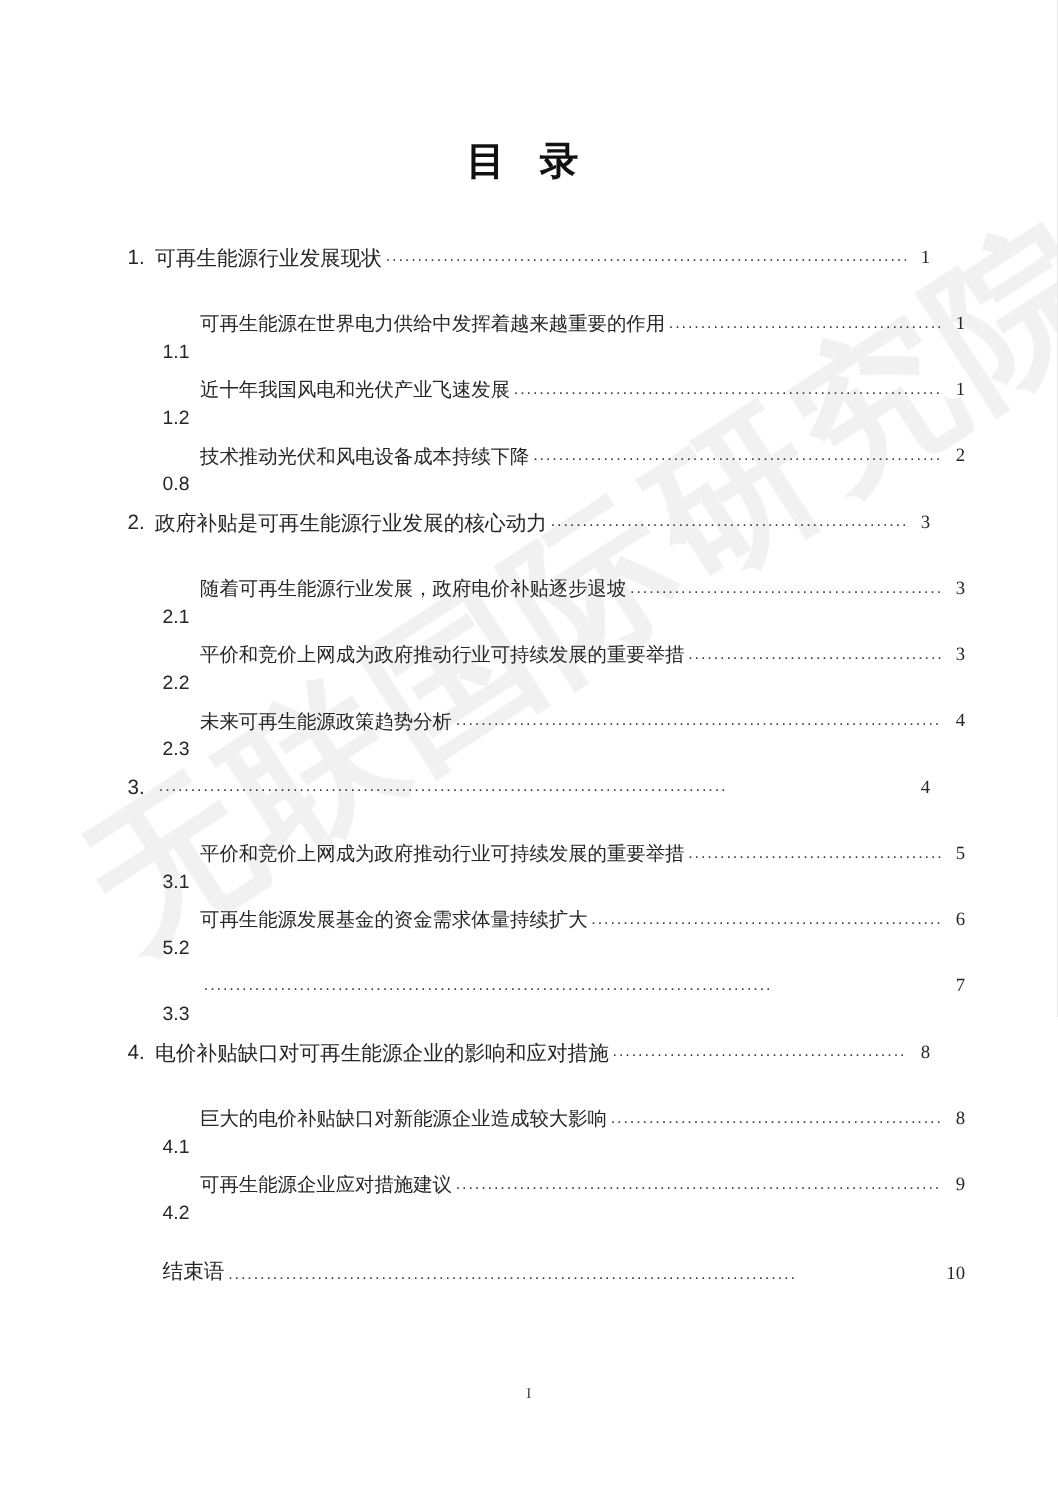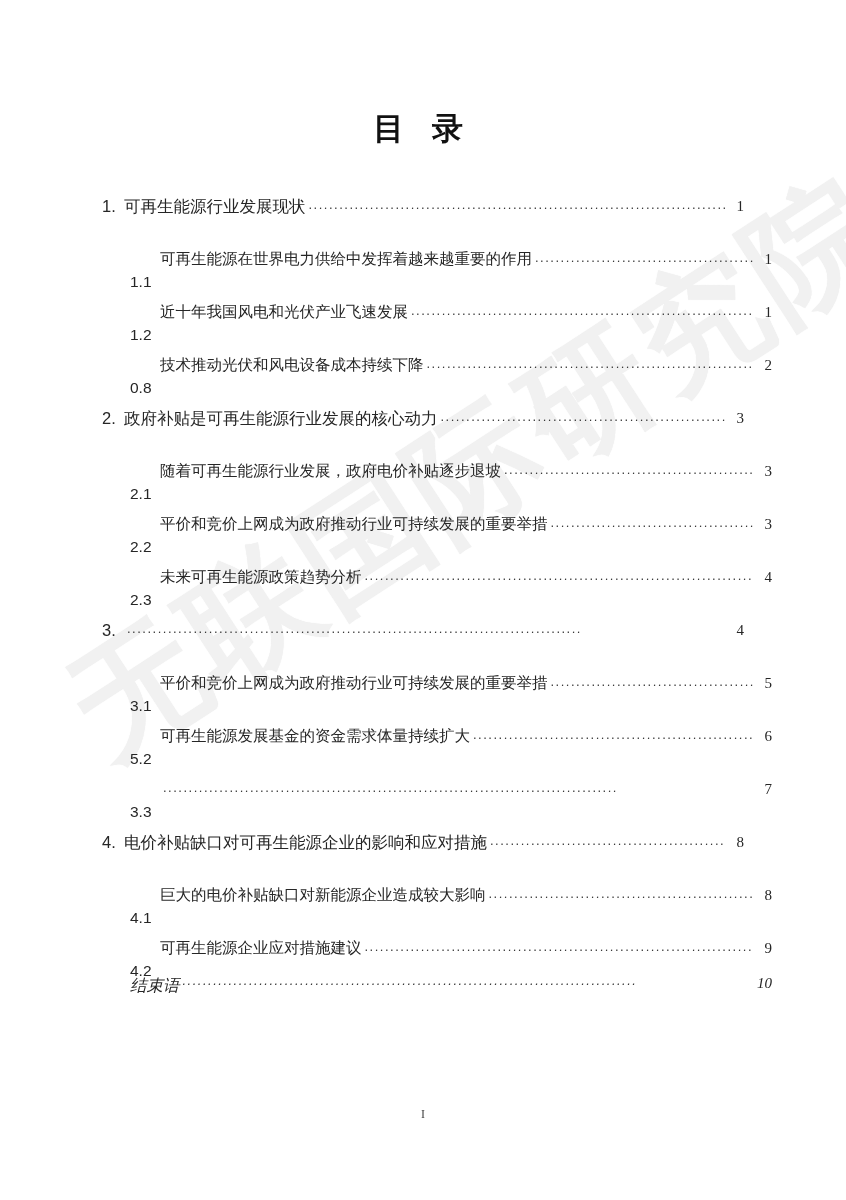--- a/index.html
+++ b/index.html
@@ -122,23 +122,22 @@
     min-width: 30px;
     margin-top: 44px;
   }
   .lvl1 .num {
     display: inline-block;
     min-width: 22px;
   }
   .tail {
     font-size: 16.5px;
     height: 53px;
-    align-items: flex-start;
+    align-items: flex-end;
     padding-left: 28px;
-    font-style: italic;
   }
 
   
   .folio {
     position: absolute;
     left: 0;
     right: 0;
     bottom: 78px;
     text-align: center;
     font-family: "Liberation Serif", serif;

